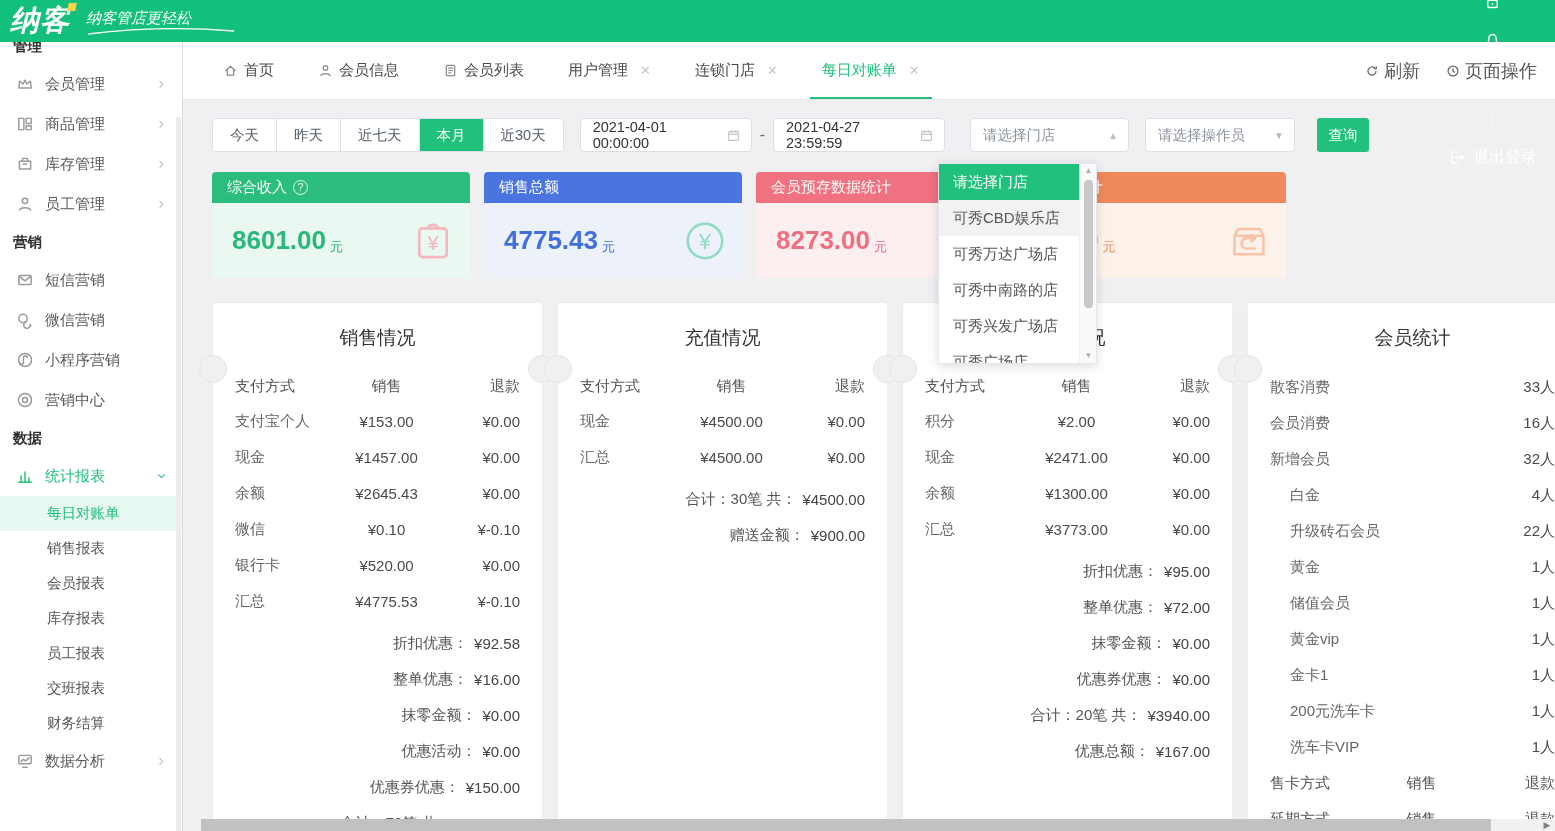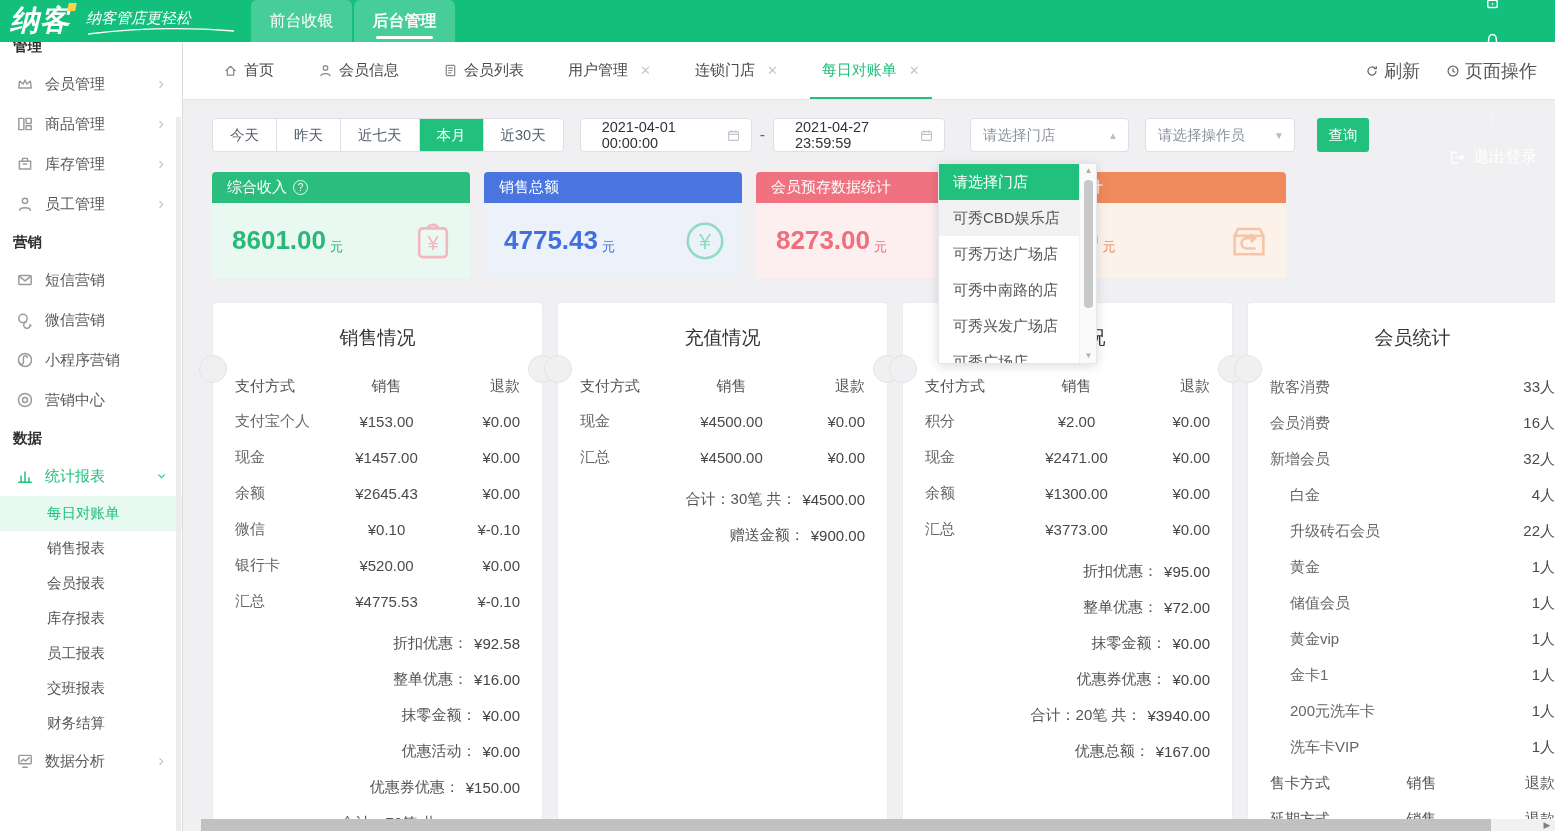--- a/index.html
+++ b/index.html
@@ -51,21 +51,21 @@
   .tbact svg { width:14px; height:14px; display:block; color:#666; }
 
   .content { position:absolute; left:0; top:58px; right:0; bottom:0; padding-left:29px; overflow:hidden; }
 
   
   .filterbar { margin-top:18px; display:flex; align-items:center; height:34px; }
   .seg { display:flex; border:1px solid #dcdfe6; border-radius:4px; overflow:hidden; background:#fff; height:34px; }
   .seg-btn { padding:0 17px; display:flex; align-items:center; font-size:14.5px; color:#57606b; border-right:1px solid #dcdfe6; cursor:pointer; background:#fff; }
   .seg-btn:last-child { border-right:none; }
   .seg-btn.active { background:#21c07d; color:#fff; }
-  .date-input { width:172px; height:34px; border:1px solid #dcdfe6; border-radius:4px; background:#fff; display:flex; align-items:center; padding:0 10px 0 21px; font-size:14.5px; color:#333; margin-left:16px; cursor:pointer; }
+  .date-input { width:172px; height:34px; border:1px solid #dcdfe6; border-radius:4px; background:#fff; display:flex; align-items:center; padding:0 10px 0 12px; font-size:14.5px; color:#333; margin-left:16px; cursor:pointer; }
   .date-input .cal { margin-left:auto; color:#c0c4cc; }
   .date-input .cal svg { width:15px; height:15px; display:block; }
   .dash { margin-left:8px; color:#666; }
   .date-input.second { margin-left:8px; }
   .select { height:34px; border:1px solid #dcdfe6; border-radius:4px; background:#fff; display:flex; align-items:center; padding:0 10px 0 12px; font-size:14.5px; color:#8d949e; cursor:pointer; }
   .select .caret { margin-left:auto; color:#b9bec6; font-size:10px; }
   .sel-store { width:159px; margin-left:25px; }
   .sel-op { width:150px; margin-left:16px; }
   .search-btn { width:52px; height:34px; background:#21c07d; color:#fff; border:none; border-radius:3px; font-size:14.5px; margin-left:22px; cursor:pointer; }
 
@@ -129,24 +129,20 @@
 <div class="screen">
 
   <div class="topbar">
     <div class="logo">纳客</div>
     <div class="tagline">
       <span>纳客管店更轻松</span>
       <svg width="150" height="9">
           <path d="M2 7 Q75 -2 148 4" stroke="#fff" fill="none" stroke-width="1.4"></path>
         </svg>
     </div>
-    <div class="nav-tabs" id="nav-tabs">
-        <div class="nav-tab">前台收银</div>
-        <div class="nav-tab active">后台管理</div>
-      </div>
     <div class="topbar-right">
       <div class="tb-item">
         <span class="tb-icon">
             <svg viewBox="0 0 16 16" width="19" height="19" fill="none" stroke="currentColor" stroke-width="1.2">
               <circle cx="8" cy="5.2" r="2.4"></circle>
               <path d="M3.2 13.5C3.6 10.5 12.4 10.5 12.8 13.5"></path>
             </svg>
           </span>
         <span>管理员</span>
       </div>

